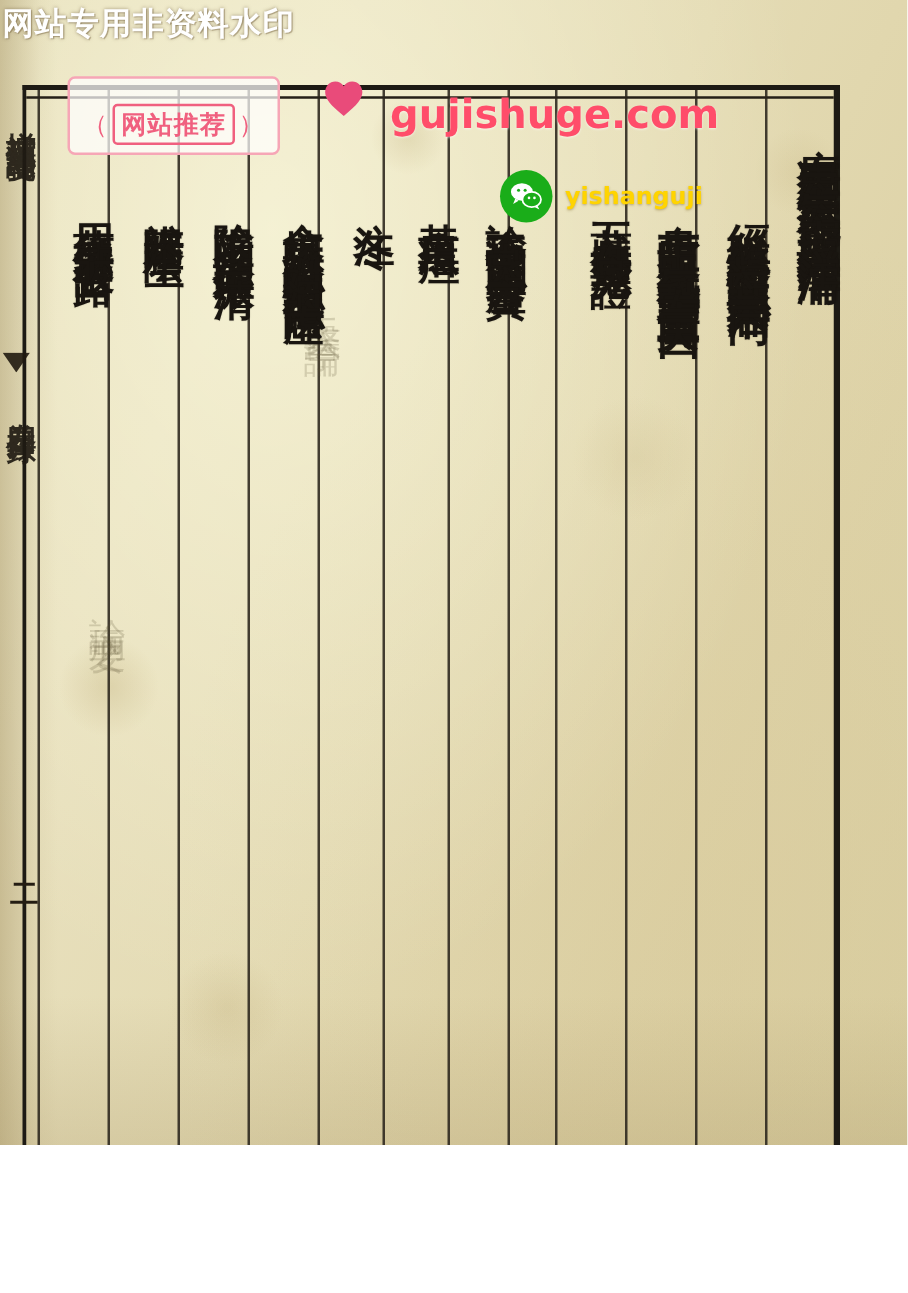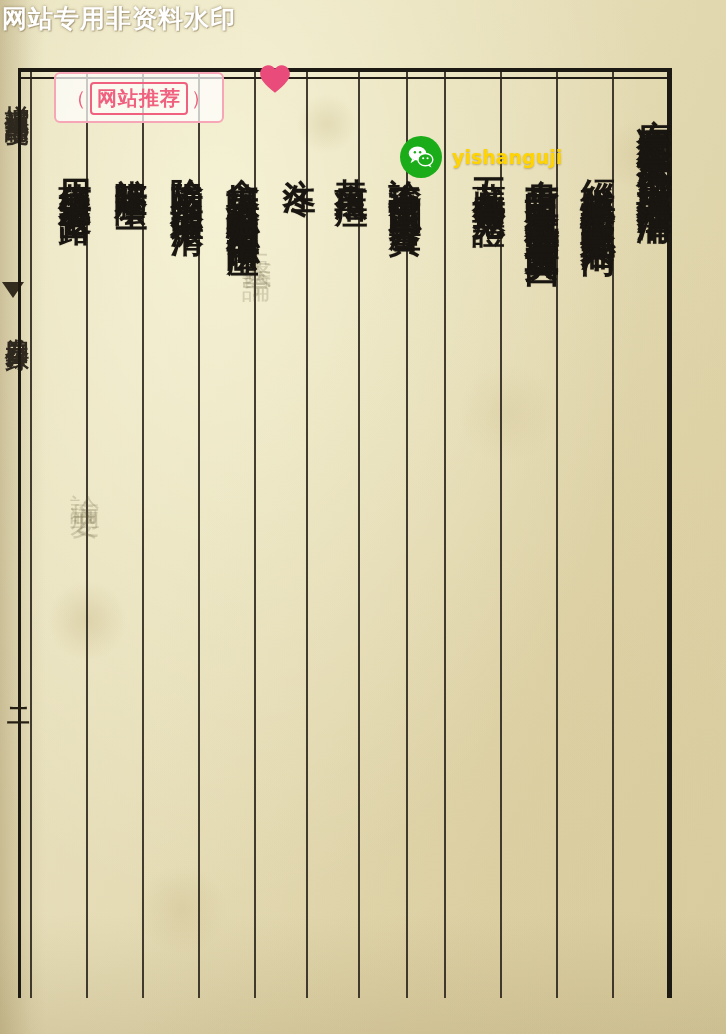--- a/index.html
+++ b/index.html
@@ -11,21 +11,21 @@
     width: 726px;
     height: 1034px;
     overflow: hidden;
     font-family: "DejaVu Serif", serif;
   }
 
   
   #page {
     position: relative;
     width: 726px;
-    height: 1034px;
+    height: 916px;
     background:
       radial-gradient(ellipse at 30% 20%, rgba(255,255,230,0.55) 0%, rgba(255,255,230,0) 60%),
       radial-gradient(ellipse at 80% 85%, rgba(214,198,150,0.40) 0%, rgba(214,198,150,0) 55%),
       linear-gradient(115deg, #e5ddb8 0%, #e8e0bd 25%, #e4dbb4 50%, #ded3a8 75%, #d9cfa2 100%);
     overflow: hidden;
   }
 
   
   #page::before {
     content: "";
@@ -159,23 +159,23 @@
     font-family: "DejaVu Sans", sans-serif;
     font-size: 25px;
     font-weight: 700;
     color: #ffffff;
     letter-spacing: 1px;
     text-shadow: 0 0 3px rgba(90,70,40,.55), 1px 1px 0 rgba(120,100,60,.35);
     z-index: 20;
   }
   .wm-badge {
     position: absolute;
-    left: 54px; top: 72px;
-    z-index: 20;
-    padding: 8px 10px 6px 10px;
+    left: 54px; top: 61px;
+    z-index: 20;
+    padding: 20px 10px 6px 10px;
     border: 2px solid #f6a6b6;
     border-radius: 6px;
     background: rgba(255,255,255,0.72);
     font-family: "DejaVu Sans", sans-serif;
     font-size: 20px;
     font-weight: 700;
     color: #f0607f;
     letter-spacing: 1px;
     white-space: nowrap;
   }
@@ -278,20 +278,21 @@
   <div class="wm-badge">
     <span class="paren">（</span><span class="txt">网站推荐</span><span class="paren">）</span>
   </div>
 
   <div class="wm-heart">
     <svg viewBox="0 0 32 32" width="34" height="34" aria-hidden="true">
       <path d="M16 29 C6 21 2 16 2 11 C2 6.6 5.4 3 9.6 3 C12.3 3 14.7 4.4 16 6.6 C17.3 4.4 19.7 3 22.4 3 C26.6 3 30 6.6 30 11 C30 16 26 21 16 29 Z" fill="#e94b7a"></path>
     </svg>
   </div>
 
+  <div class="wm-site">gujishuge.com</div>
 
   <div class="wm-wechat">
     <svg viewBox="0 0 32 32" width="28" height="28" aria-hidden="true">
       <ellipse cx="12" cy="12" rx="10" ry="8" fill="#ffffff"></ellipse>
       <path d="M6 18 L4 23 L9 20 Z" fill="#ffffff"></path>
       <ellipse cx="21" cy="19" rx="8.5" ry="7" fill="#1aad19" stroke="#ffffff" stroke-width="1.6"></ellipse>
       <path d="M26 24 L28 28 L24 26 Z" fill="#ffffff"></path>
       <circle cx="9" cy="10.5" r="1.4" fill="#1aad19"></circle>
       <circle cx="15" cy="10.5" r="1.4" fill="#1aad19"></circle>
       <circle cx="18.5" cy="17.5" r="1.2" fill="#ffffff"></circle>

